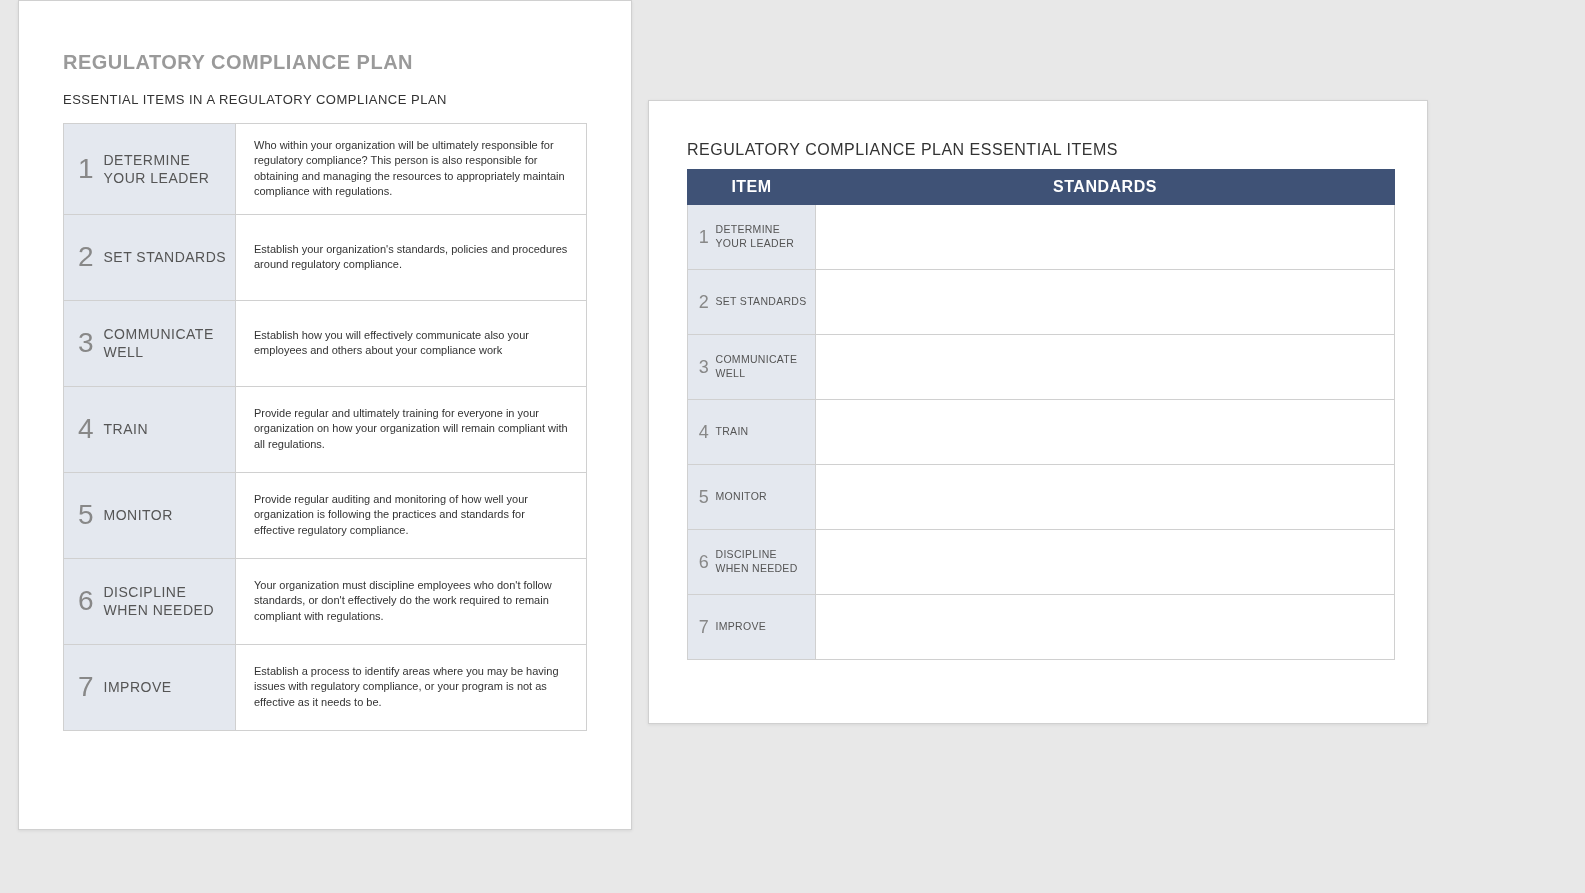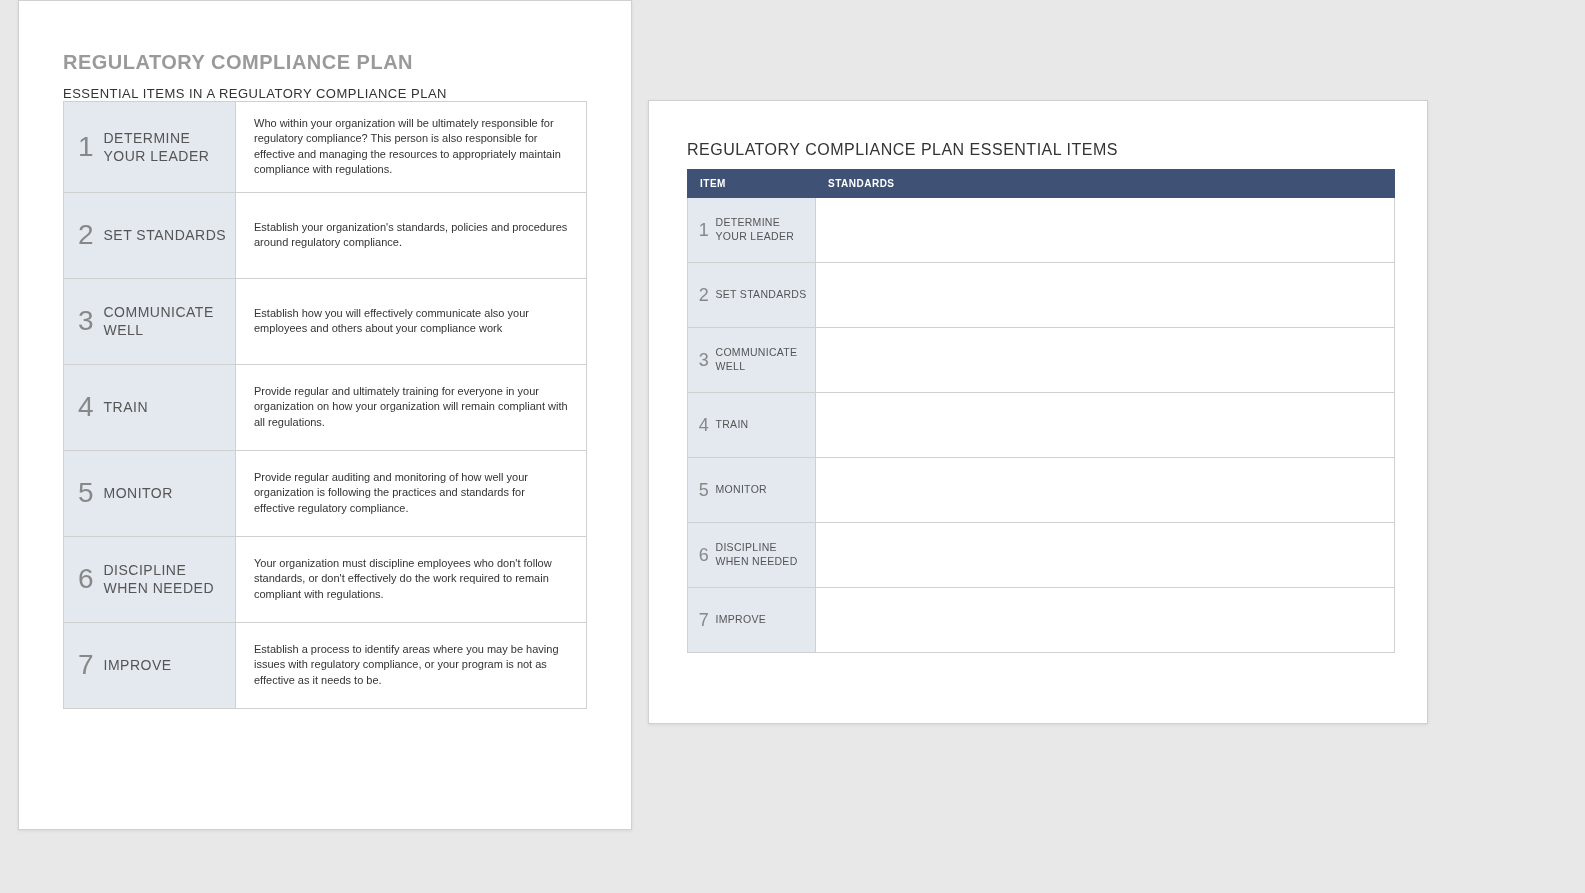--- a/index.html
+++ b/index.html
@@ -28,26 +28,27 @@
   height: 624px;
   padding: 40px 32px 40px 38px;
 }
 
 
 .title {
   font-size: 20px;
   font-weight: bold;
   color: #9a9a9a;
   letter-spacing: 0.5px;
-  margin-bottom: 12px;
+  margin-bottom: 18px;
 }
 .subtitle {
   font-size: 13px;
   color: #333;
   letter-spacing: 0.5px;
+  margin-bottom: 16px;
 }
 .desc-table {
   width: 100%;
   border-collapse: collapse;
 }
 .desc-table td {
   border: 1px solid #d0d0d0;
   vertical-align: middle;
 }
 .desc-num-cell {
@@ -86,23 +87,23 @@
   letter-spacing: 0.5px;
   margin-bottom: 10px;
 }
 .items-table {
   width: 100%;
   border-collapse: collapse;
 }
 .items-table th {
   background: #3f5276;
   color: #fff;
-  font-size: 10px;
+  font-size: 16px;
   font-weight: bold;
-  text-align: left;
+  text-align: center;
   padding: 8px 12px;
   letter-spacing: 0.5px;
   border: 1px solid #3f5276;
 }
 .items-table td {
   border: 1px solid #d0d0d0;
   vertical-align: middle;
 }
 .item-num-cell {
   width: 28px;
@@ -134,21 +135,21 @@
 <body>
 
 <div class="page page-left">
   <div class="title">REGULATORY COMPLIANCE PLAN</div>
   <div class="subtitle">ESSENTIAL ITEMS IN A REGULATORY COMPLIANCE PLAN</div>
   <table class="desc-table">
     <tbody id="left-rows">
         <tr>
           <td class="desc-num-cell">1</td>
           <td class="desc-label-cell">DETERMINE YOUR LEADER</td>
-          <td class="desc-text-cell">Who within your organization will be ultimately responsible for regulatory compliance? This person is also responsible for effective and managing the resources to appropriately maintain compliance with regulations.</td>
+          <td class="desc-text-cell">Who within your organization will be ultimately responsible for regulatory compliance? This person is also responsible for obtaining and managing the resources to appropriately maintain compliance with regulations.</td>
         </tr>
         <tr>
           <td class="desc-num-cell">2</td>
           <td class="desc-label-cell">SET STANDARDS</td>
           <td class="desc-text-cell">Establish your organization's standards, policies and procedures around regulatory compliance.</td>
         </tr>
         <tr>
           <td class="desc-num-cell">3</td>
           <td class="desc-label-cell">COMMUNICATE WELL</td>
           <td class="desc-text-cell">Establish how you will effectively communicate also your employees and others about your compliance work</td>

